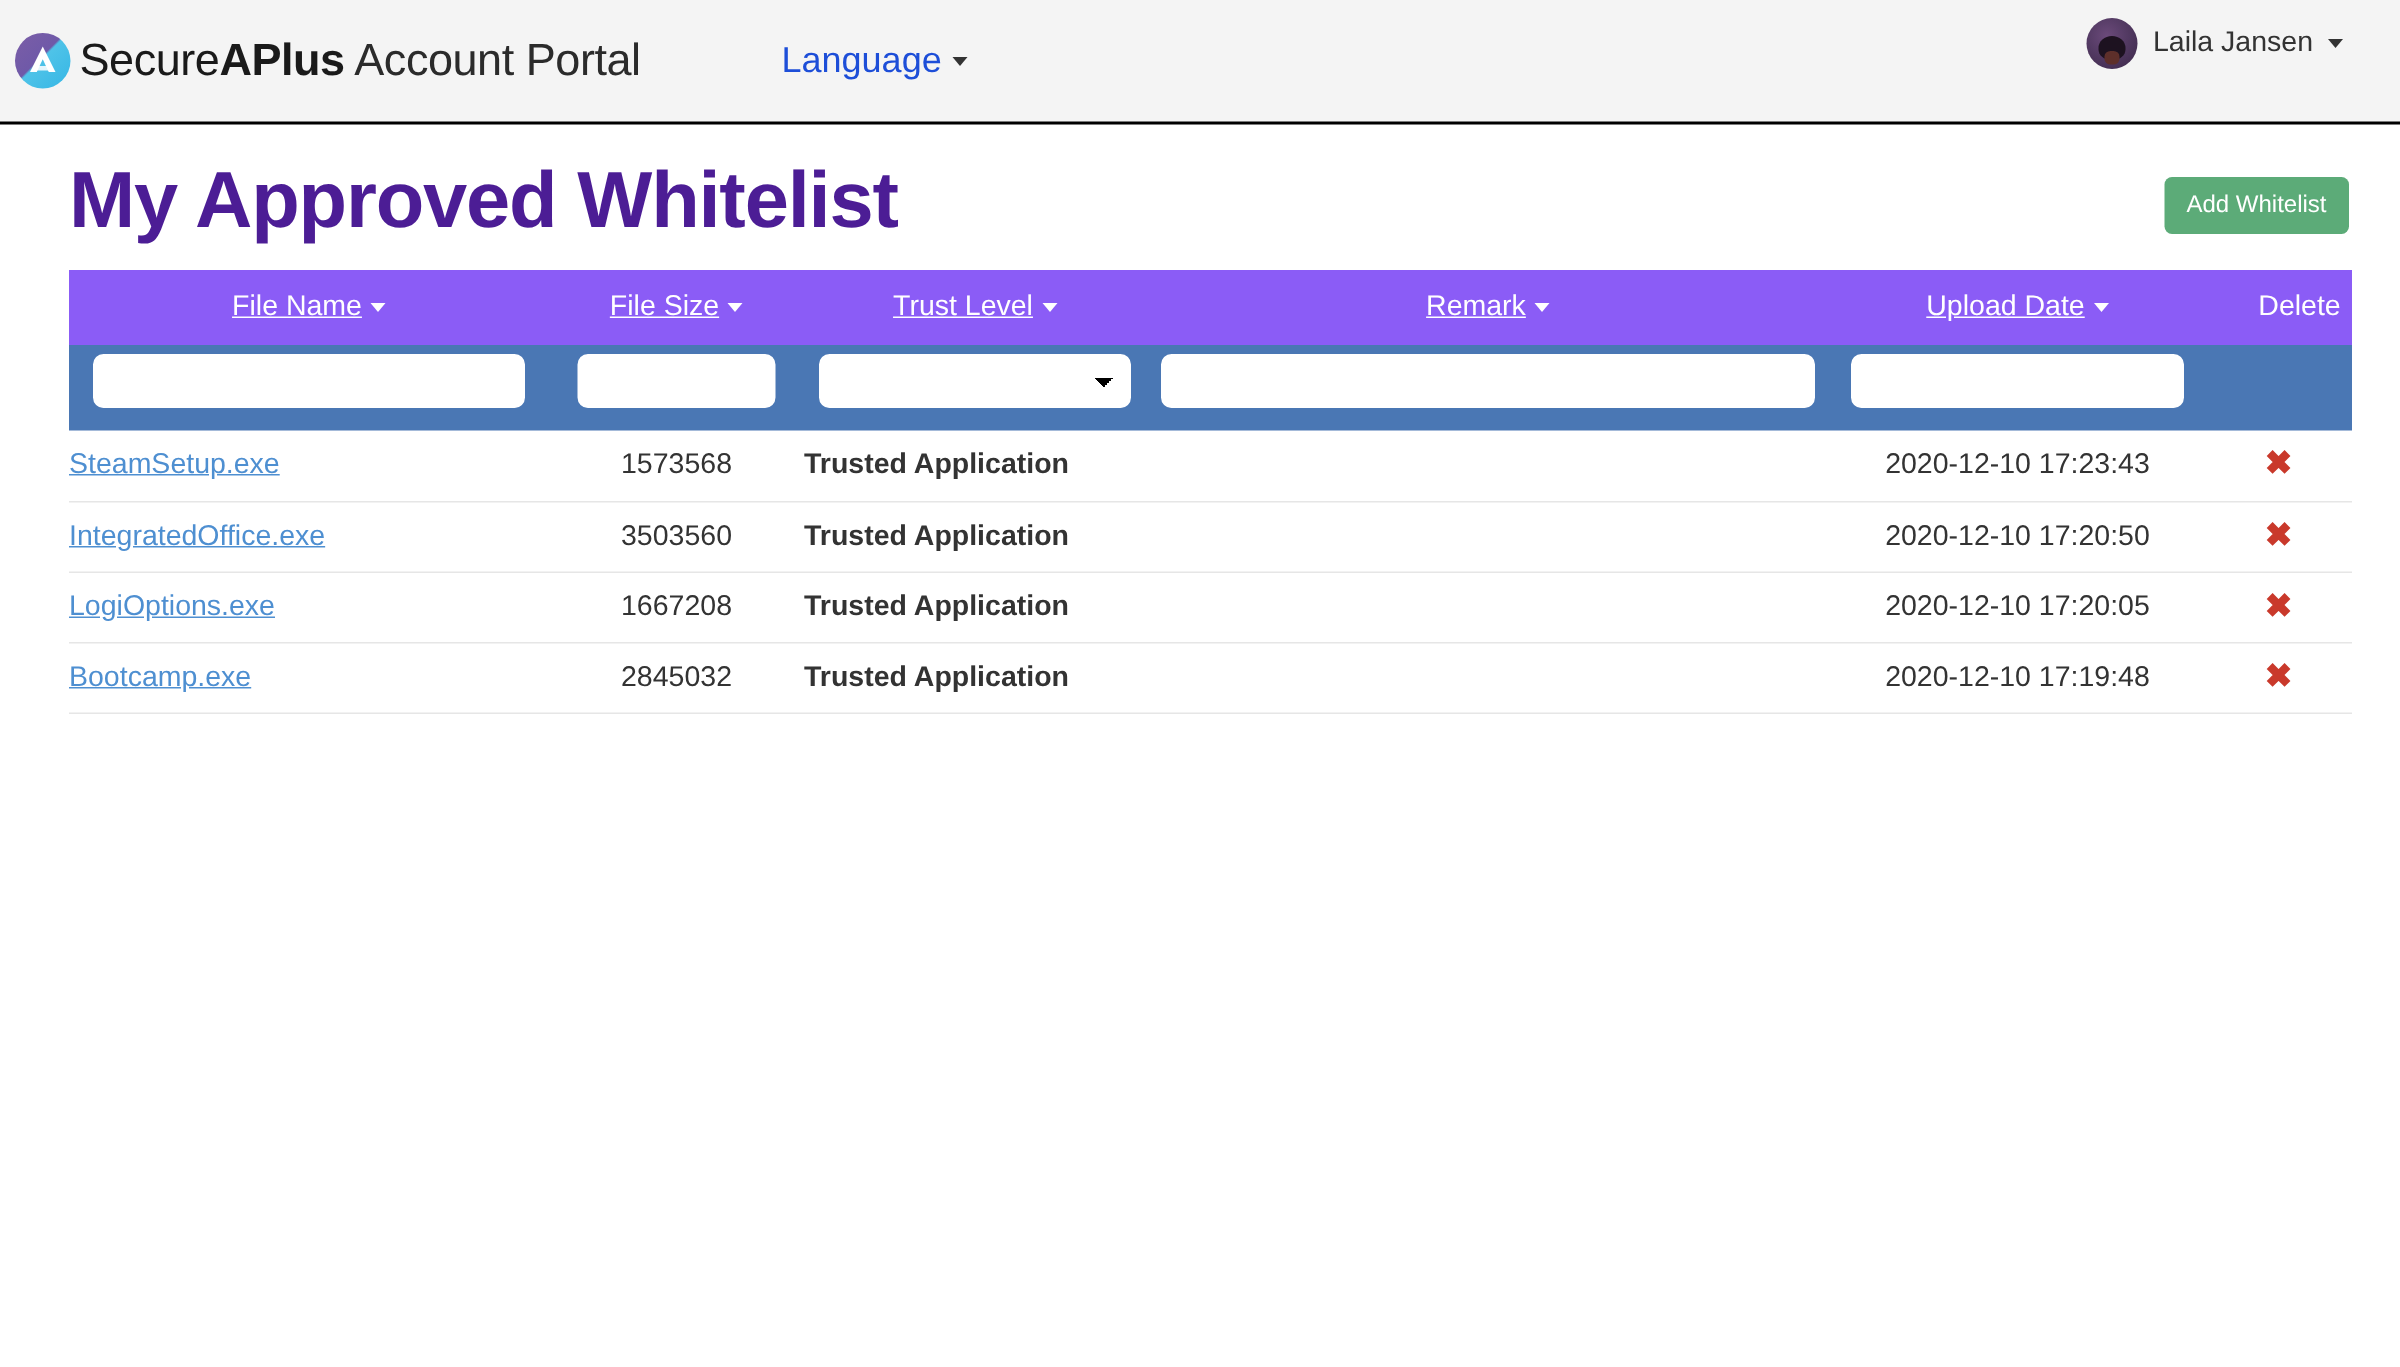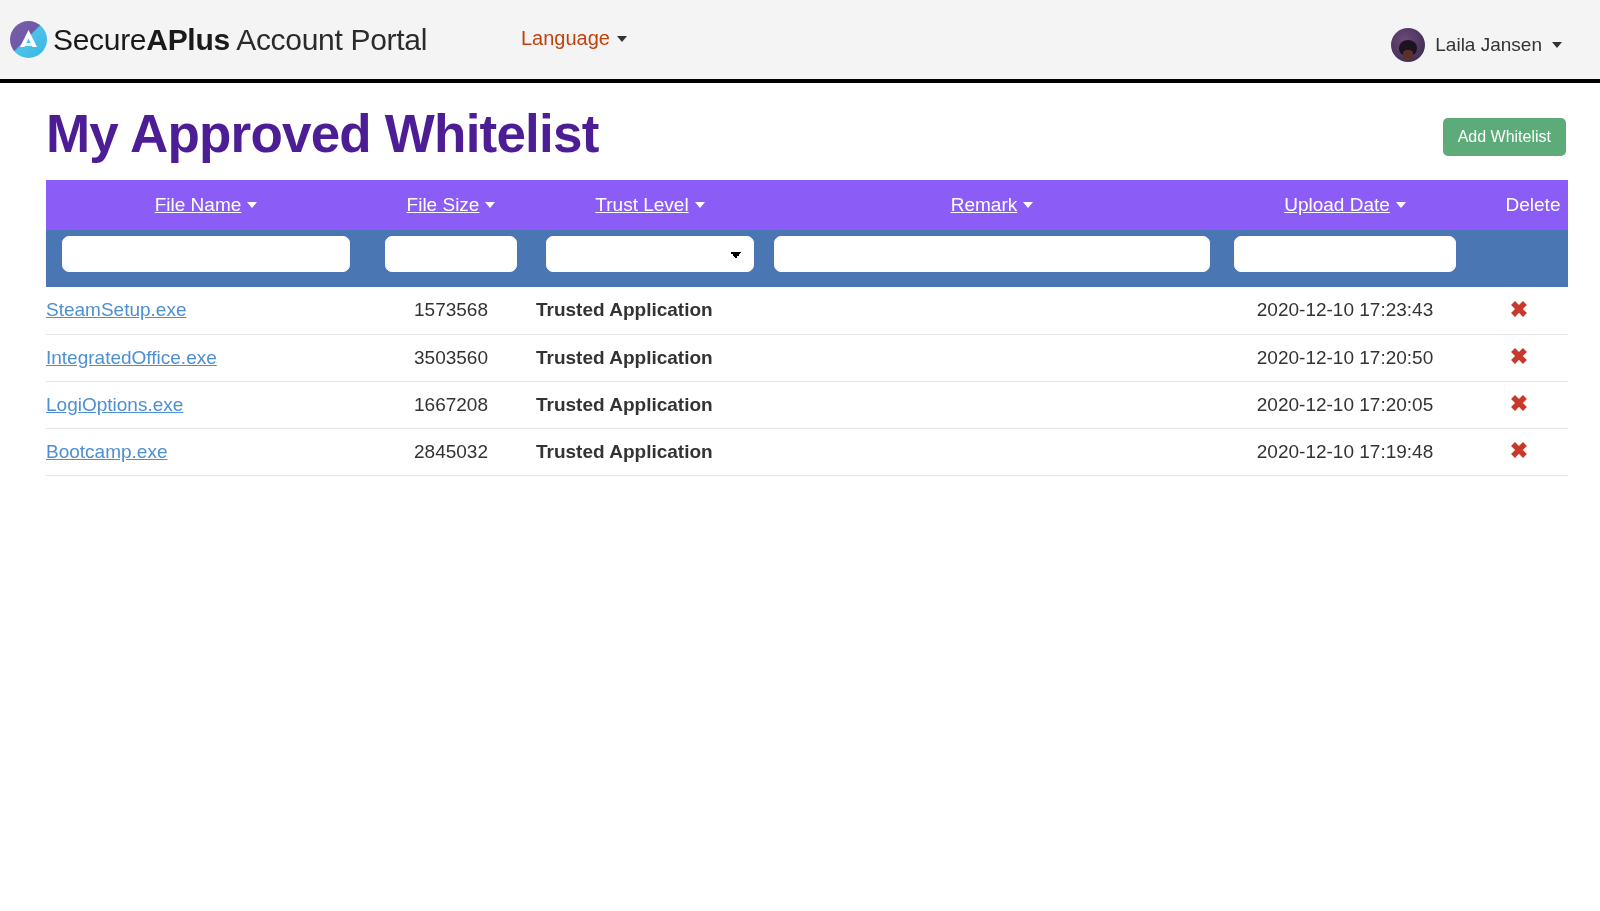--- a/index.html
+++ b/index.html
@@ -10,21 +10,21 @@
     font-family: "Liberation Sans", sans-serif;
     color: #333333;
     overflow: hidden;
   }
 
   
   .navbar {
     position: relative;
     height: 83px;
     background: #f4f4f4;
-    border-bottom: 4px solid #000000;
+    border-bottom: 2px solid #000000;
     display: flex;
     align-items: center;
   }
   .brand {
     display: flex;
     align-items: center;
     margin-left: 10px;
   }
   .brand-logo {
     width: 37px; height: 37px;
@@ -42,39 +42,39 @@
     color: #1a1a1a;
     white-space: nowrap;
   }
   .brand-text .b { font-weight: bold; }
   .brand-text .portal { color: #2b2b2b; }
 
   .nav-language {
     position: absolute;
     left: 521px;
     top: 27px;
-    font-size: 20px;
-    color: #c2410c;
+    font-size: 24px;
+    color: #1d4ed8;
     cursor: pointer;
     display: flex;
     align-items: center;
     gap: 7px;
   }
   .caret-dn {
     width: 0; height: 0;
     border-left: 5px solid transparent;
     border-right: 5px solid transparent;
     border-top: 6px solid #333;
     display: inline-block;
   }
 
   .nav-user {
     position: absolute;
     right: 38px;
-    top: 28px;
+    top: 12px;
     display: flex;
     align-items: center;
     gap: 10px;
     cursor: pointer;
   }
   .avatar {
     width: 34px; height: 34px;
     border-radius: 50%;
     background: radial-gradient(circle at 40% 35%, #6b4a7a 0%, #533a63 45%, #3a2747 100%);
     position: relative;

